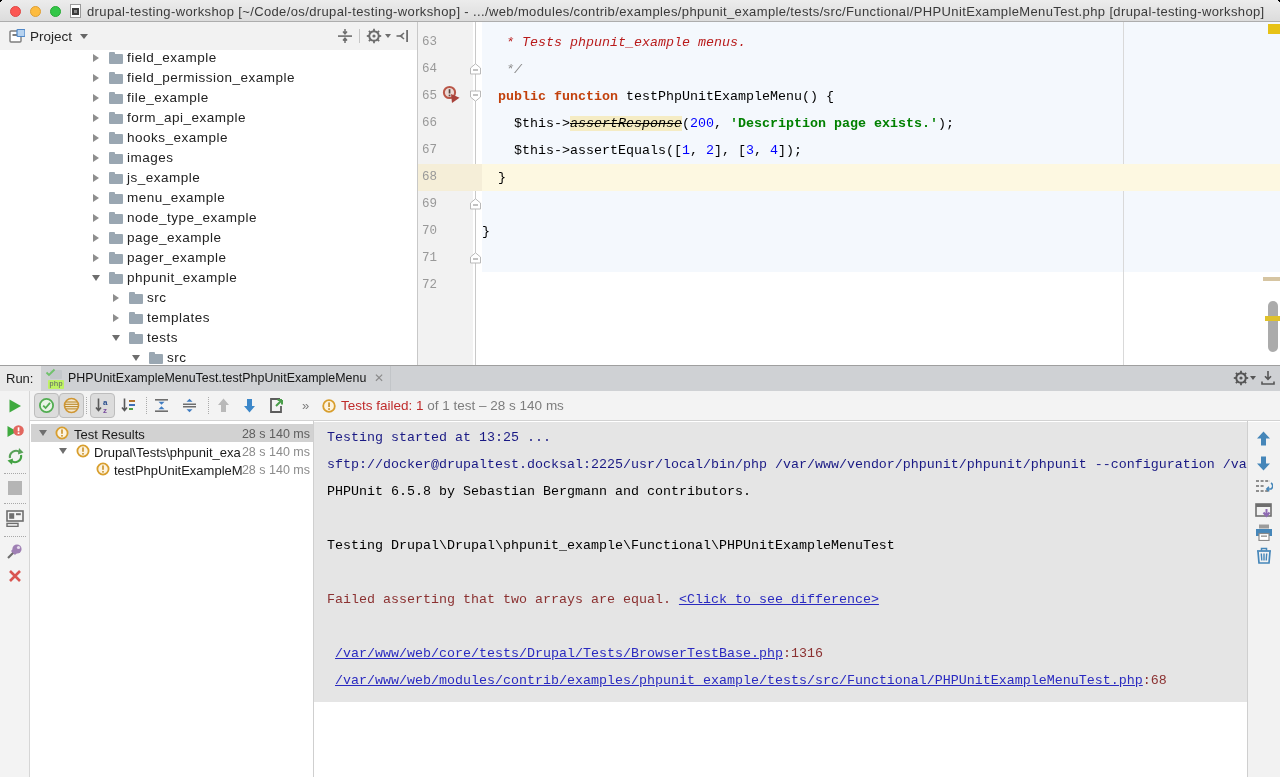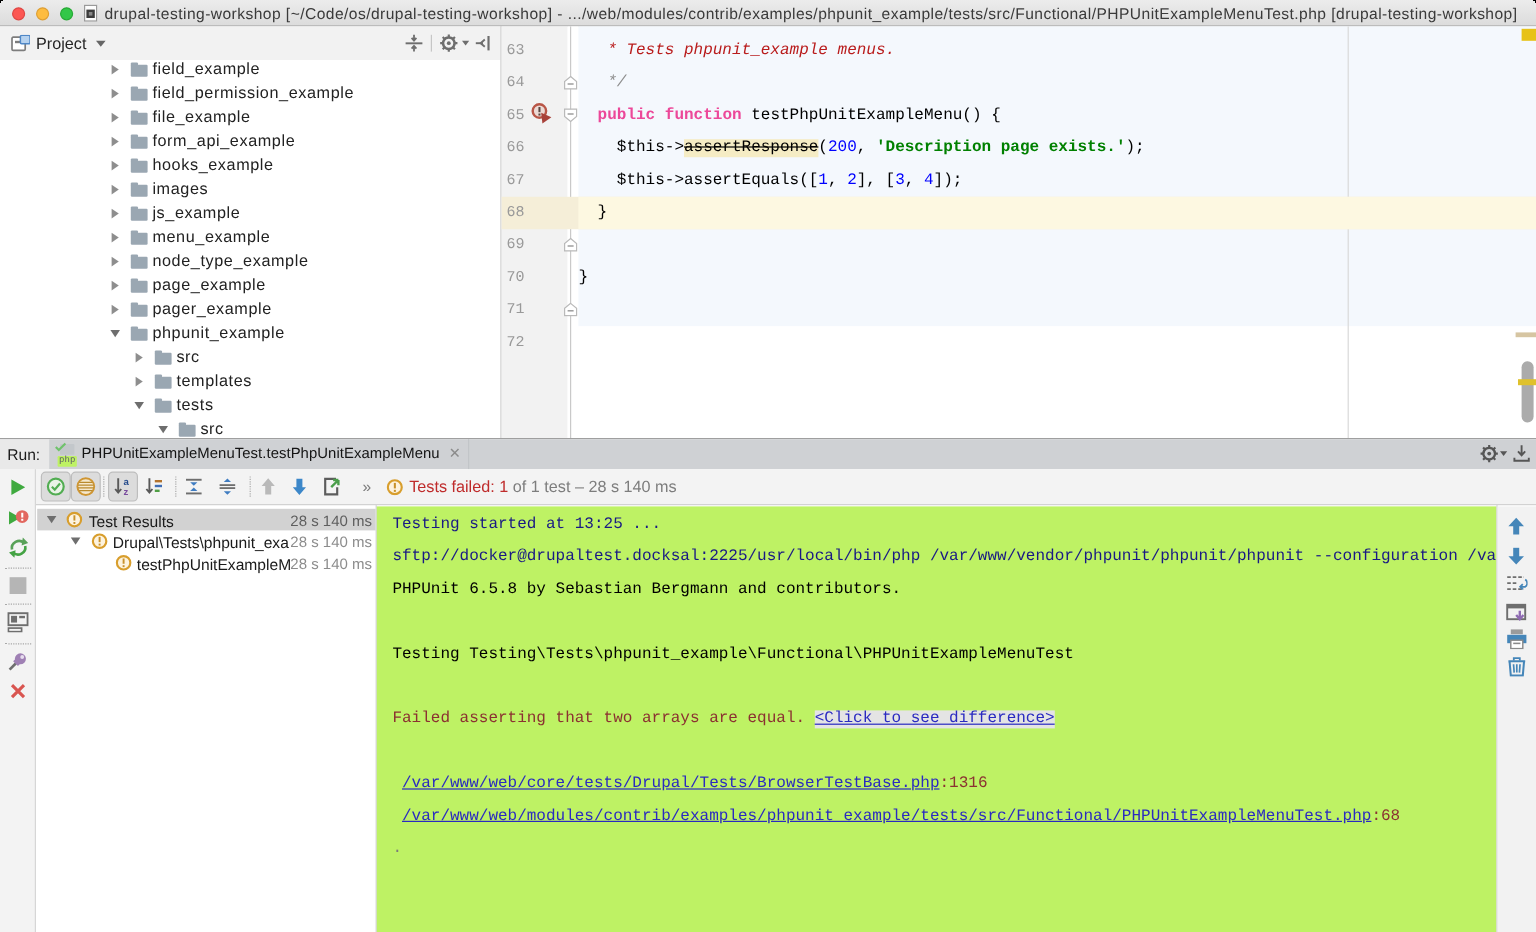--- a/index.html
+++ b/index.html
@@ -4,21 +4,21 @@
 <style>
 * { margin:0; padding:0; box-sizing:border-box; }
 html,body { width:1280px; height:777px; overflow:hidden; }
 #root { position:absolute; top:0; left:0; width:1280px; height:777px;
   font-family:"Liberation Sans", sans-serif; background:#ffffff; overflow:hidden; }
 .ab { position:absolute; }
 .codeline { font-family:"Liberation Mono", monospace; white-space:pre; font-size:13.34px; line-height:27px; height:27px; }
 .conline { font-family:"Liberation Mono", monospace; white-space:pre; font-size:13.34px; line-height:27px; height:27px; color:#000; }
 .num { color:#0000ff; }
 .str { color:#008000; font-weight:bold; }
-.kw { color:#ec4899; font-weight:bold; }
+.kw { color:#c2410c; font-weight:bold; }
 .lnum { font-family:"Liberation Mono", monospace; font-size:12.5px; line-height:27px; height:27px; color:#999999; text-align:right; }
 .navy { color:#191984; }
 .lnk { color:#2a2ac0; text-decoration:underline; }
 .marn { color:#8b3131; }
 .trow { font-size:13px; color:#1a1a1a; }
 .dur { color:#8c8c8c; font-size:12.5px; }
 </style>
 </head>
 <body>
 <div id="root">
@@ -266,21 +266,21 @@
   <circle cx="7.5" cy="7.5" r="5.6" fill="#ecdad5" stroke="#b95647" stroke-width="2"></circle>
   <rect x="6.7" y="4.2" width="1.7" height="4.3" fill="#59453f"></rect>
   <rect x="6.7" y="9.6" width="1.7" height="1.7" fill="#59453f"></rect>
   <path d="M9 9 L17.5 12.8 L10 18 Z" fill="#a8423a"></path>
 </svg>
 
 <div class="ab" id="code" style="left:482px;top:28.5px;width:798px;color:#000;">
 <div class="codeline"><span style="color:#b91c1c;font-style:italic;">   * Tests phpunit_example menus.</span></div>
 <div class="codeline"><span style="color:#8c8c8c;font-style:italic;">   */</span></div>
 <div class="codeline">  <span class="kw">public</span> <span class="kw">function</span> testPhpUnitExampleMenu() {</div>
-<div class="codeline">    $this-&gt;<span style="background:#f5ecc4;text-decoration:line-through;">assertResponse</span>(<span class="num">200</span>, <span class="str">'Description page exists.'</span>);</div>
+<div class="codeline">    $this-&gt;<span style="background:#f5ecc4;text-decoration:line-through;font-style:italic;">assertResponse</span>(<span class="num">200</span>, <span class="str">'Description page exists.'</span>);</div>
 <div class="codeline">    $this-&gt;assertEquals([<span class="num">1</span>, <span class="num">2</span>], [<span class="num">3</span>, <span class="num">4</span>]);</div>
 <div class="codeline">  }</div>
 <div class="codeline"> </div>
 <div class="codeline">}</div>
 </div>
 
 <div class="ab" style="left:1268px;top:24px;width:12px;height:10px;background:#e7c217;"></div>
 <div class="ab" style="left:1263px;top:277px;width:17px;height:4px;background:#d6c5a2;"></div>
 <div class="ab" style="left:1268px;top:301px;width:10px;height:51px;background:#ababab;border-radius:5px;"></div>
 <div class="ab" style="left:1265px;top:316px;width:15px;height:5px;background:#dfc12c;"></div>
@@ -463,27 +463,27 @@
   <svg class="ab" style="left:65px;top:40px;" width="14" height="14" viewBox="0 0 14 14">
     <circle cx="7" cy="7" r="5.6" fill="#fdf3df" stroke="#d89e2d" stroke-width="1.8"></circle>
     <rect x="6.2" y="3.4" width="1.6" height="4.4" fill="#c8912a"></rect>
         <rect x="6.2" y="9" width="1.6" height="1.6" fill="#c8912a"></rect>
   </svg>
   <div class="ab trow" style="left:83px;top:41px;width:133px;overflow:hidden;white-space:nowrap;">testPhpUnitExampleM</div>
   <div class="ab dur" style="left:0;top:41px;width:279px;text-align:right;">28 s 140 ms</div>
 </div>
 <div class="ab" style="left:313px;top:421px;width:1px;height:356px;background:#cfcfcf;"></div>
 
-<div class="ab" id="console" style="left:314px;top:422px;width:933px;height:355px;background:#bef264;overflow:hidden;">
+<div class="ab" id="console" style="left:314px;top:422px;width:933px;height:280px;background:#e5e5e5;overflow:hidden;">
   <div class="ab" style="left:13px;top:1.5px;width:920px;overflow:hidden;">
     <div class="conline navy">Testing started at 13:25 ...</div>
     <div class="conline navy">sftp://docker@drupaltest.docksal:2225/usr/local/bin/php /var/www/vendor/phpunit/phpunit/phpunit --configuration /va</div>
     <div class="conline">PHPUnit 6.5.8 by Sebastian Bergmann and contributors.</div>
     <div class="conline"> </div>
-    <div class="conline">Testing Testing\Tests\phpunit_example\Functional\PHPUnitExampleMenuTest</div>
+    <div class="conline">Testing Drupal\Drupal\phpunit_example\Functional\PHPUnitExampleMenuTest</div>
     <div class="conline"> </div>
     <div class="conline"><span class="marn">Failed asserting that two arrays are equal. </span><span class="lnk" style="background:#e4e4e4;">&lt;Click to see difference&gt;</span></div>
     <div class="conline"> </div>
     <div class="conline"> <span class="lnk">/var/www/web/core/tests/Drupal/Tests/BrowserTestBase.php</span><span class="marn">:1316</span></div>
     <div class="conline"> <span class="lnk">/var/www/web/modules/contrib/examples/phpunit_example/tests/src/Functional/PHPUnitExampleMenuTest.php</span><span class="marn">:68</span></div>
     <div class="conline" style="color:#7b7b7b;">.</div>
   </div>
 </div>
 <div class="ab" style="left:1247px;top:421px;width:1px;height:356px;background:#cfcfcf;"></div>
 <div class="ab" style="left:1248px;top:422px;width:32px;height:355px;background:#f2f2f2;"></div>

